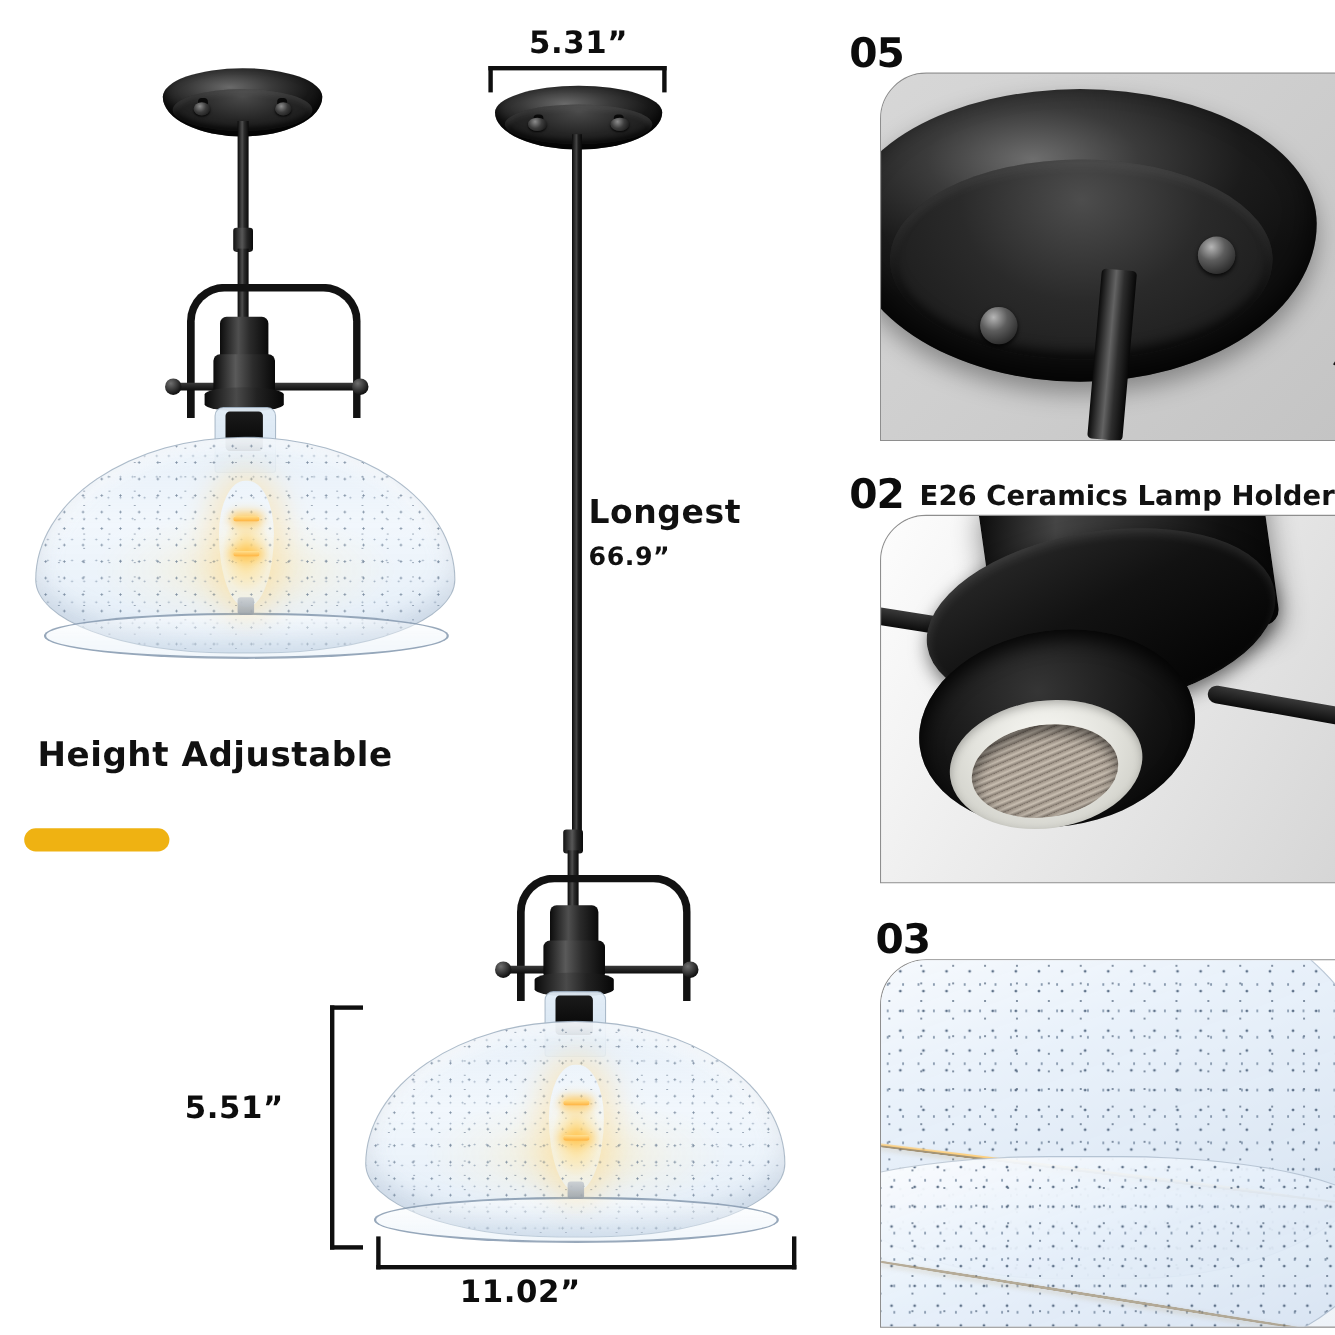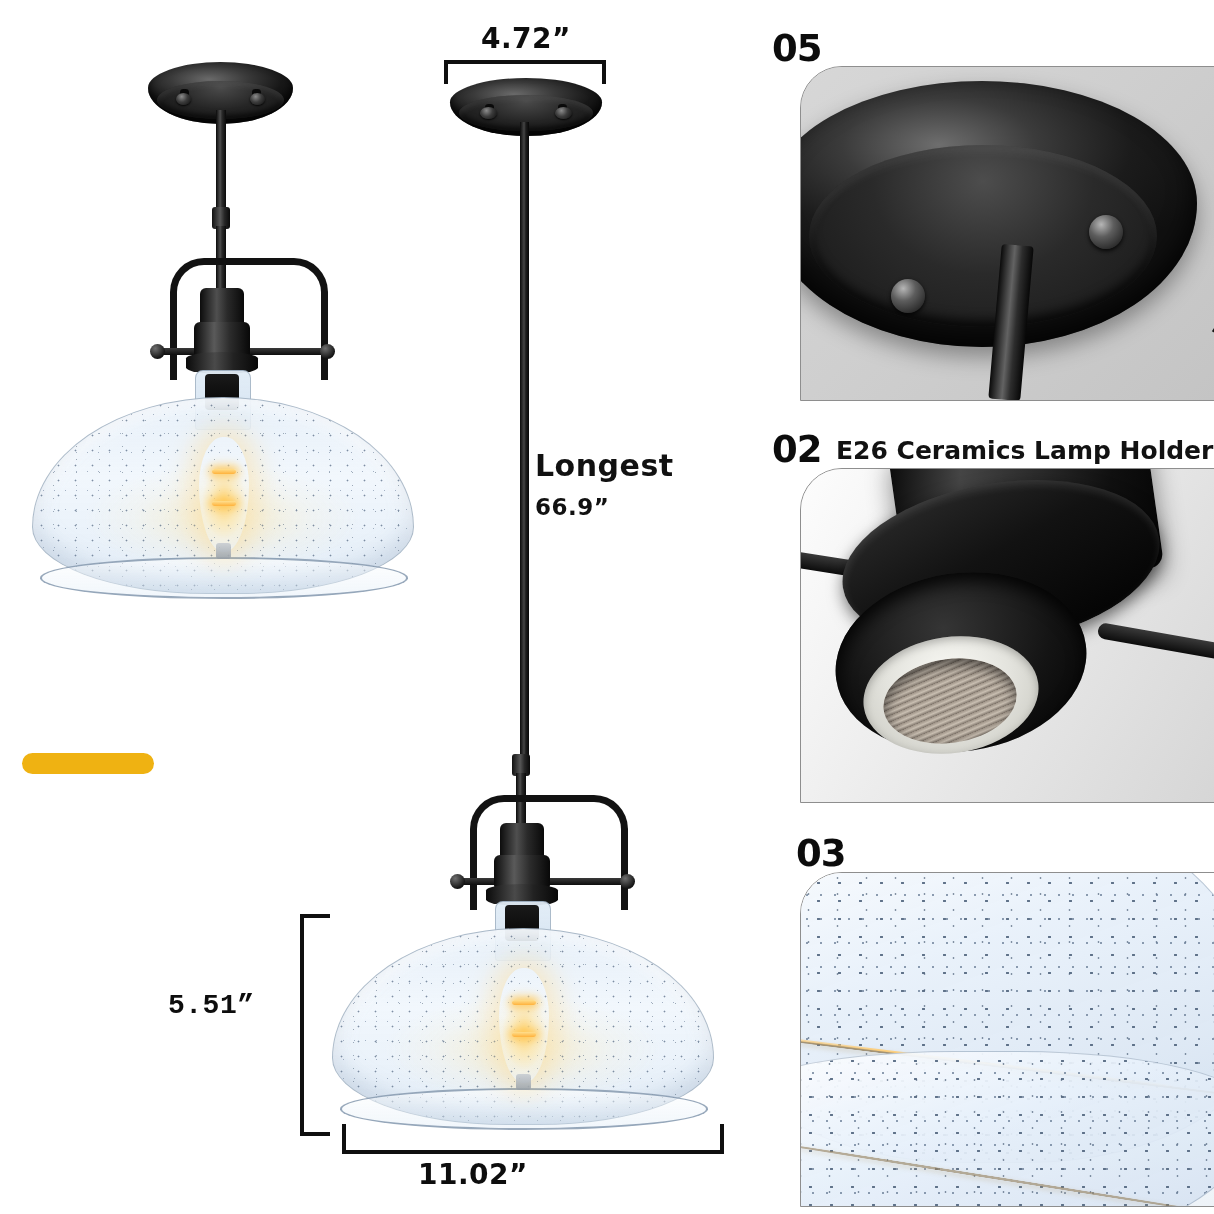--- a/index.html
+++ b/index.html
@@ -259,23 +259,24 @@
       <div class="rim-ellipse" style="left:2%;bottom:-3%;width:96%;height:17%;"></div>
       <div class="bulb" style="left:44%;top:30%;width:13%;height:52%;">
         <div class="envelope"></div>
         <div class="fil" style="top:28%;height:5px;"></div>
         <div class="fil" style="top:56%;height:5px;"></div>
         <div class="base" style="left:35%;bottom:-6%;width:30%;height:14%;"></div>
       </div>
     </div>
   </div>
 
+  <div class="label bigtext abs" style="left:34px;top:668px;">Height Adjustable</div>
   <div class="yellow-bar" style="left:22px;top:753px;width:132px;height:21px;background:#EFB212;"></div>
 
-  <div class="label dimtext abs" style="left:481px;top:22px;">4.72”</div>
+  <div class="label dimtext abs" style="left:481px;top:22px;">5.31”</div>
   <div class="dim-line" style="left:444px;top:60px;width:162px;height:4px;"></div>
   <div class="dim-cap" style="left:444px;top:60px;width:4px;height:24px;"></div>
   <div class="dim-cap" style="left:602px;top:60px;width:4px;height:24px;"></div>
 
   <div class="canopy" style="left:450px;top:78px;width:152px;height:58px;">
     <div class="body"></div>
     <div class="rim"></div>
     <div class="slot" style="left:23%;top:44%;"></div>
     <div class="slot" style="left:71%;top:44%;"></div>
     <div class="screw" style="left:20%;top:50%;"></div>
@@ -310,21 +311,21 @@
       <div class="rim-ellipse" style="left:2%;bottom:-3%;width:96%;height:17%;"></div>
       <div class="bulb" style="left:44%;top:30%;width:13%;height:52%;">
         <div class="envelope"></div>
         <div class="fil" style="top:28%;height:5px;"></div>
         <div class="fil" style="top:56%;height:5px;"></div>
         <div class="base" style="left:35%;bottom:-6%;width:30%;height:14%;"></div>
       </div>
     </div>
   </div>
 
-  <div class="label dimtext abs" style="left:168px;top:990px;font-family:Liberation Mono, monospace;">5.51”</div>
+  <div class="label dimtext abs" style="left:168px;top:990px;">5.51”</div>
   <div class="dim-line" style="left:300px;top:914px;width:4px;height:222px;"></div>
   <div class="dim-cap" style="left:300px;top:914px;width:30px;height:4px;"></div>
   <div class="dim-cap" style="left:300px;top:1132px;width:30px;height:4px;"></div>
 
   <div class="label dimtext abs" style="left:418px;top:1158px;">11.02”</div>
   <div class="dim-line" style="left:342px;top:1150px;width:382px;height:4px;"></div>
   <div class="dim-cap" style="left:342px;top:1124px;width:4px;height:30px;"></div>
   <div class="dim-cap" style="left:720px;top:1124px;width:4px;height:30px;"></div>
 
   <div class="num abs" style="left:772px;top:27px;">05</div>

